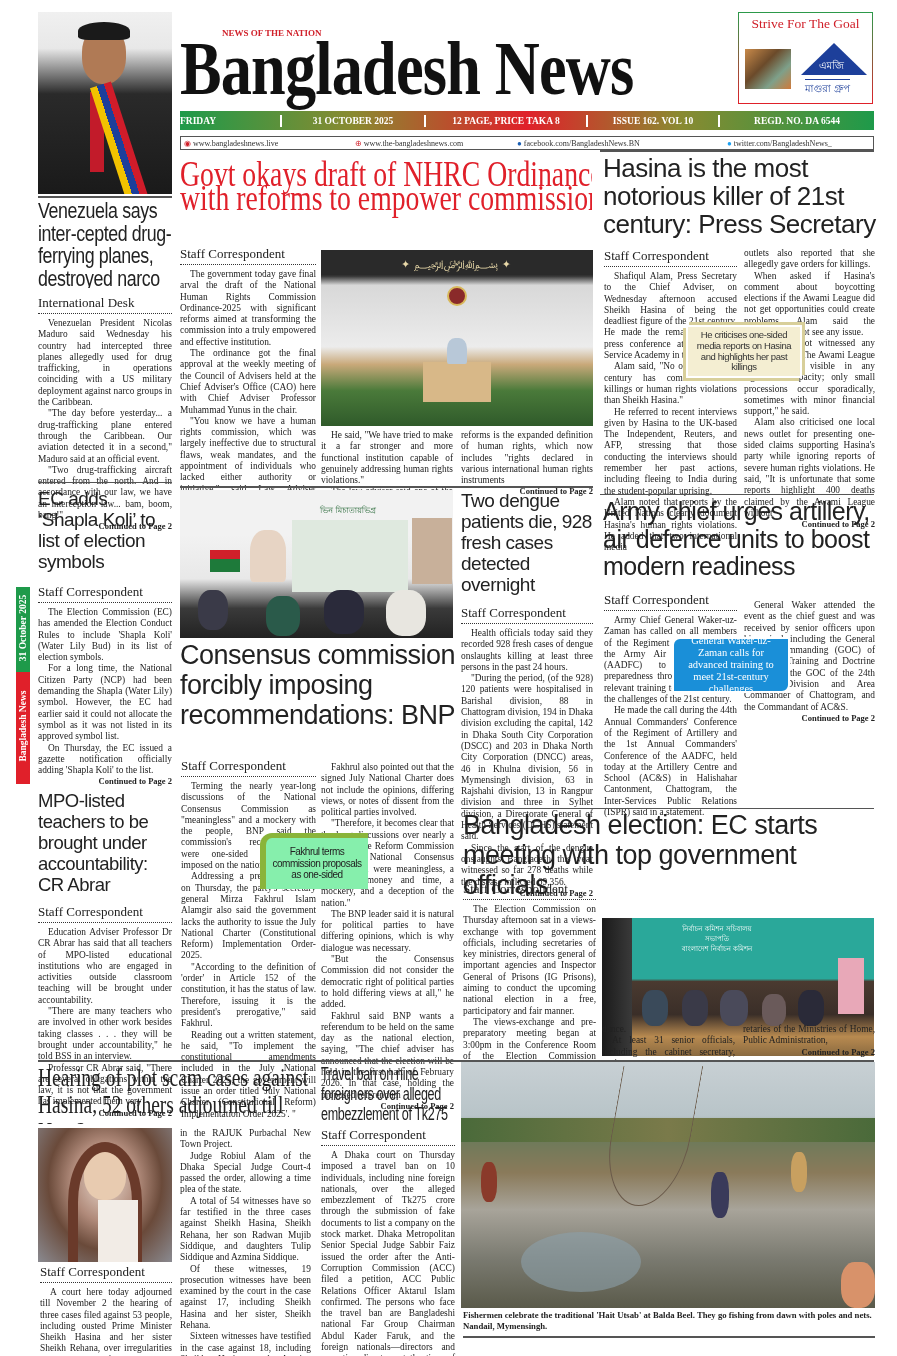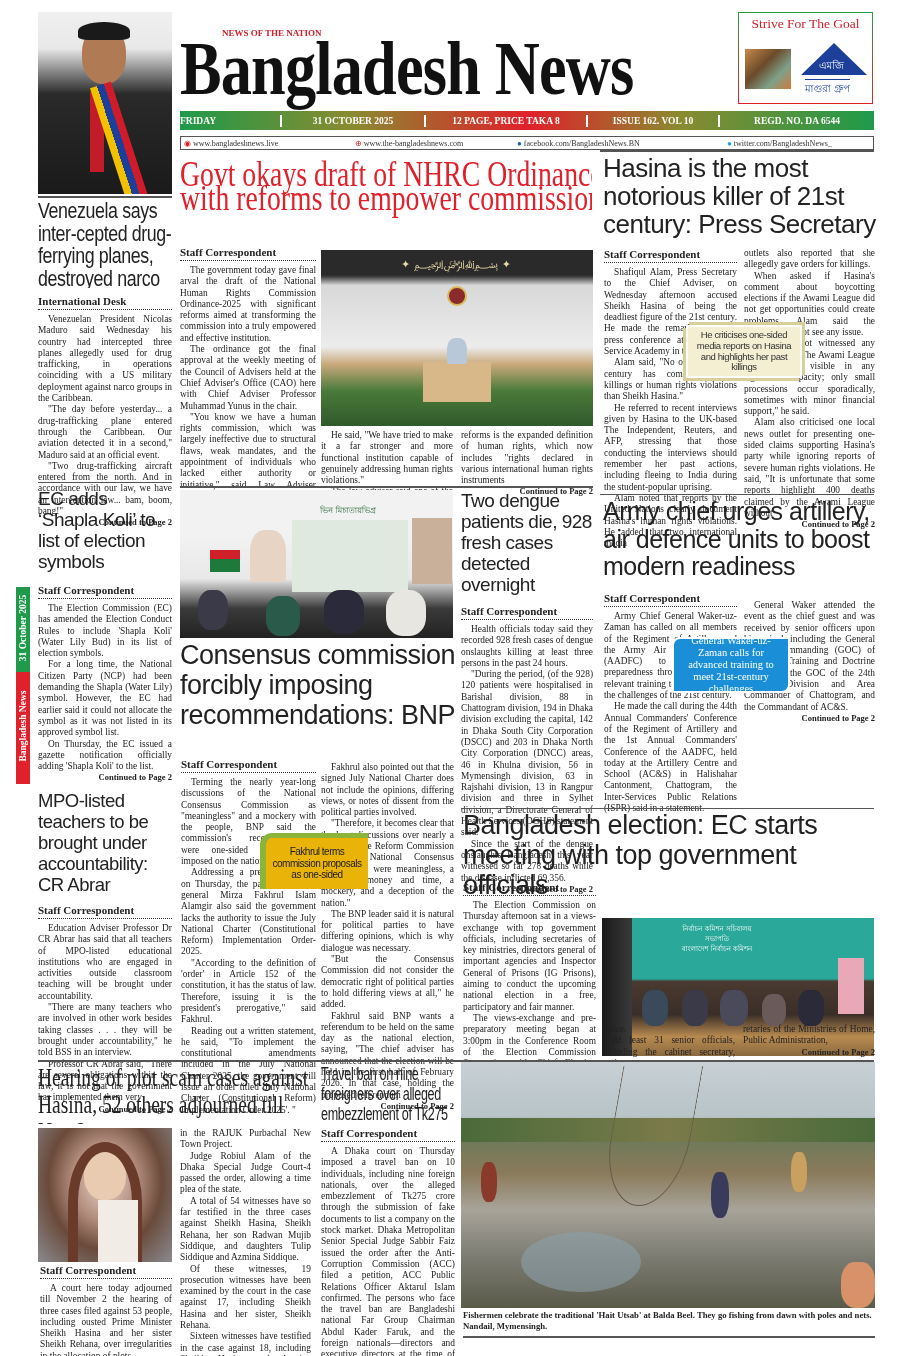--- a/index.html
+++ b/index.html
@@ -1,20 +1,20 @@
 <!DOCTYPE html>
 <html><head>
 <meta charset="utf-8">
 <style>
 *{box-sizing:border-box;margin:0;padding:0}
 body{width:897px;height:1356px;background:#fff;font-family:"DejaVu Serif",serif;color:#222;position:relative;overflow:hidden}
 .abs{position:absolute}
 .body-text{font-family:Liberation Serif, serif;font-size:9.4px;line-height:11.3px;text-align:justify;color:#222}
 .body-text p{text-indent:10px}
-.byline{font-family:"Liberation Serif",serif;font-weight:bold;font-size:11px;border-bottom:1.5px dotted #333;padding-bottom:2px;margin-bottom:4px}
+.byline{font-family:"Liberation Serif",serif;font-weight:normal;font-size:13px;border-bottom:1.5px dotted #333;padding-bottom:2px;margin-bottom:4px}
 .cont{font-family:"Liberation Serif",serif;font-weight:bold;font-size:8.5px;text-align:right}
 .hl{font-family:Liberation Sans, sans-serif;color:#222;line-height:1.05;letter-spacing:-0.5px}
 .cond{transform-origin:left top;display:inline-block;white-space:nowrap}
 .photo{position:absolute;overflow:hidden}
 .rule{position:absolute;background:#555;height:2px}
 .pullquote{position:absolute;font-family:"Liberation Sans",sans-serif;text-align:center;line-height:1.15}
 </style>
 </head>
 <body>
 
@@ -172,21 +172,21 @@
 <div class="abs" style="left:321px;top:762px;width:133px">
   <div class="body-text">
     <p>Fakhrul also pointed out that the signed July National Charter does not include the opinions, differing views, or notes of dissent from the political parties involved.</p>
     <p>"Therefore, it becomes clear that the long discussions over nearly a year with the Reform Commission and the National Consensus Commission were meaningless, a waste of money and time, a mockery, and a deception of the nation."</p>
     <p>The BNP leader said it is natural for political parties to have differing opinions, which is why dialogue was necessary.</p>
     <p>"But the Consensus Commission did not consider the democratic right of political parties to hold differing views at all," he added.</p>
     <p>Fakhrul said BNP wants a referendum to be held on the same day as the national election, saying, "The chief adviser has announced that the election will be held in the first half of February 2026. In that case, holding the proposed referendum</p>
   </div>
   <div class="cont">Continued to Page 2</div>
 </div>
-<div class="pullquote" style="left:260px;top:833px;width:108px;height:56px;background:#eab308;border-left:6px solid #8ab43a;border-top:5px solid #8ab43a;border-top-left-radius:12px;display:flex;align-items:center;justify-content:flex-start;padding:3px">
+<div class="pullquote" style="left:260px;top:833px;width:108px;height:56px;background:#86efac;border-left:6px solid #8ab43a;border-top:5px solid #8ab43a;border-top-left-radius:12px;display:flex;align-items:center;justify-content:flex-start;padding:3px">
   <span style="font-size:10px;color:#222;letter-spacing:-0.5px">Fakhrul terms commission proposals as one-sided</span>
 </div>
 
 <div class="abs" style="left:461px;top:490px;width:132px">
   <div class="hl" style="font-size:19px;line-height:21px;margin-bottom:10px">Two dengue patients die, 928 fresh cases detected overnight</div>
   <div class="byline">Staff Correspondent</div>
   <div class="body-text">
     <p>Health officials today said they recorded 928 fresh cases of dengue onslaughts killing at least three persons in the past 24 hours.</p>
     <p>"During the period, (of the 928) 120 patients were hospitalised in Barishal division, 88 in Chattogram division, 194 in Dhaka division excluding the capital, 142 in Dhaka South City Corporation (DSCC) and 203 in Dhaka North City Corporation (DNCC) areas, 46 in Khulna division, 56 in Mymensingh division, 63 in Rajshahi division, 13 in Rangpur division and three in Sylhet division, a Directorate General of Health Services (DGHS) statement said.</p>
     <p>Since the start of the dengue onslaughts Bangladesh this year witnessed so far 278 deaths while the disease inflicted 69,356.</p>

